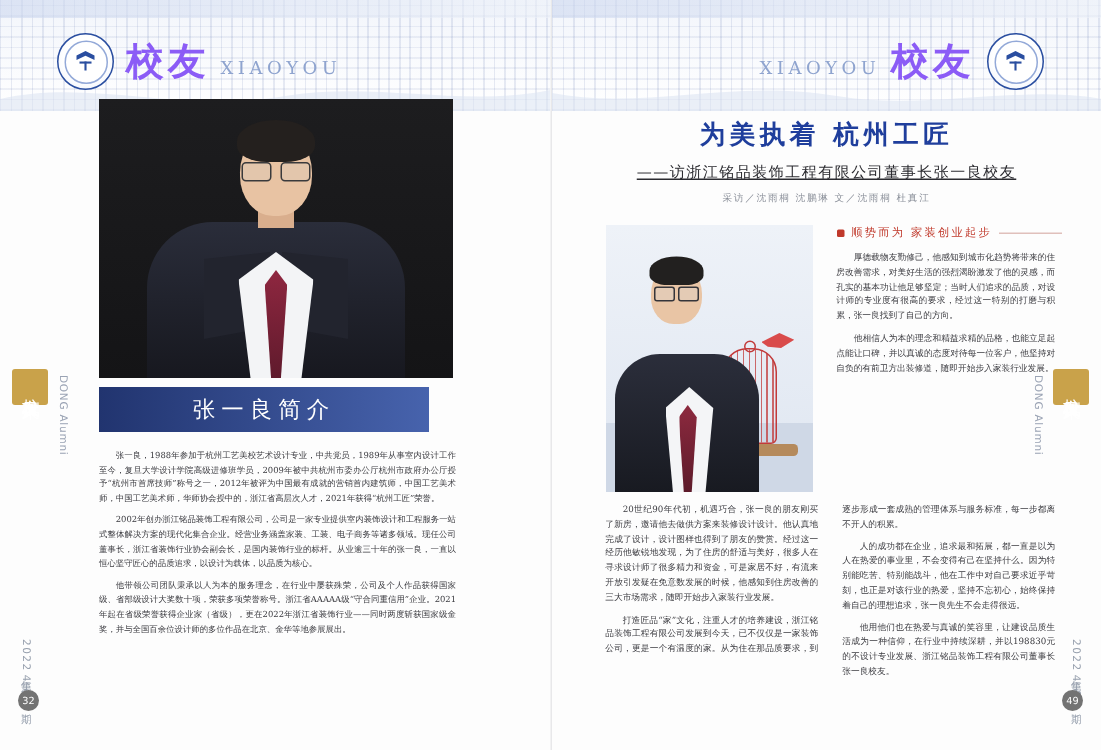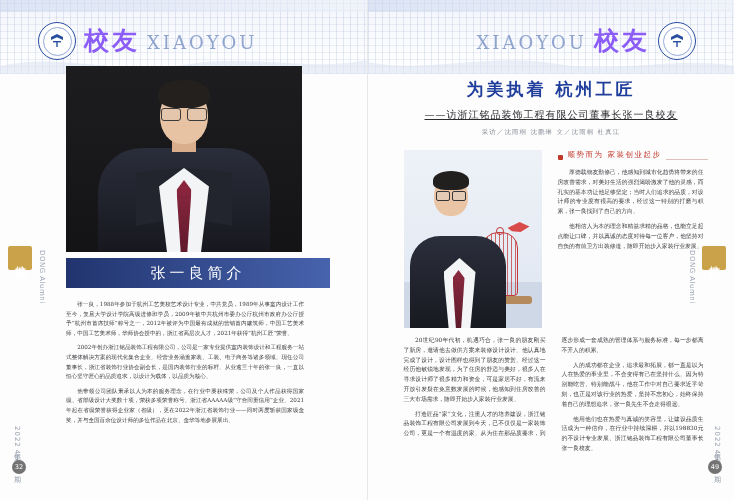--- a/index.html
+++ b/index.html
@@ -31,21 +31,21 @@
   .seal:after{content:"";position:absolute;width:27px;height:27px;border-radius:50%;border:1px solid #93a9d8;}
   .seal svg{position:relative;z-index:2;}
   .seal.left-seal{left:38px;}
   .seal.right-seal{right:38px;}
 
   .masthead{position:absolute;top:24px;display:flex;align-items:baseline;gap:7px;}
   .masthead.on-left{left:84px;}
   .masthead.on-right{right:84px;flex-direction:row;}
   .mh-cn{font-family:"DejaVu Serif","Liberation Serif",serif;font-size:25px;font-weight:bold;
     color:#8b5cf6;letter-spacing:3px;}
-  .mh-en{font-family:"DejaVu Serif","Liberation Serif",serif;font-size:18px;color:#8fa4cf;letter-spacing:3px;}
+  .mh-en{font-family:"DejaVu Serif","Liberation Serif",serif;font-size:12px;color:#8fa4cf;letter-spacing:3px;}
 
   
   .sidetab{position:absolute;top:246px;width:24px;background:#c9a24a;color:#fff;
     display:flex;flex-direction:column;align-items:center;justify-content:center;
     padding:10px 0;border-radius:2px;}
   .sidetab .ch{font-family:"DejaVu Serif","Liberation Serif",serif;font-size:12px;line-height:15px;letter-spacing:1px;}
   .sidetab.l{left:8px;}
   .sidetab.r{right:8px;}
   .sidetab-en{position:absolute;width:16px;display:flex;flex-direction:column;align-items:center;
     font-size:7px;color:#9aa3b4;letter-spacing:.5px;top:250px;}
@@ -78,21 +78,21 @@
   .p-body{position:absolute;left:50%;bottom:0;transform:translateX(-50%);width:172px;height:104px;
     background:linear-gradient(180deg,#2a2d3a,#17181f);border-radius:44px 44px 0 0;}
   .p-shirt{position:absolute;left:50%;bottom:0;transform:translateX(-50%);width:50px;height:84px;
     background:#f3f4f6;clip-path:polygon(50% 0,100% 22%,84% 100%,16% 100%,0 22%);}
   .p-tie{position:absolute;left:50%;bottom:0;transform:translateX(-50%);width:15px;height:72px;
     background:linear-gradient(180deg,#8f2740,#5f1a2c);clip-path:polygon(50% 0,100% 14%,72% 100%,28% 100%,0 14%);}
   .p-collarL,.p-collarR{position:absolute;bottom:26px;width:44px;height:58px;background:#22242e;}
   .p-collarL{left:50%;margin-left:-48px;clip-path:polygon(100% 0,100% 86%,0 100%,0 8%);}
   .p-collarR{left:50%;margin-left:4px;clip-path:polygon(0 0,100% 8%,100% 100%,0 86%);}
 
-  .name-badge{position:absolute;top:258px;left:66px;width:264px;height:30px;
+  .name-badge{position:absolute;top:258px;left:66px;width:220px;height:30px;
     background:linear-gradient(90deg,#21346f,#4763ad);display:flex;align-items:center;justify-content:center;}
   .name-badge span{color:#fff;font-family:"DejaVu Serif","Liberation Serif",serif;font-size:15px;letter-spacing:4px;}
 
   .lbody{position:absolute;top:300px;left:66px;width:238px;
     font-family:"DejaVu Serif","Liberation Serif",serif;font-size:5.6px;line-height:9.6px;
     color:#3b3b40;text-align:justify;}
   .lbody p{margin:0 0 5px 0;text-indent:2em;}
 
   
   .r-title{position:absolute;top:78px;left:0;width:367px;text-align:center;
@@ -120,21 +120,21 @@
   .r-ph-glass{position:absolute;left:32px;top:41px;width:30px;height:9px;}
   .r-ph-glass i{position:absolute;top:0;width:12px;height:8px;border:1.1px solid #35353a;border-radius:2px;background:rgba(210,228,245,.2);}
   .r-ph-glass i:first-child{left:0;} .r-ph-glass i:last-child{right:0;}
   .r-ph-body{position:absolute;left:6px;bottom:0;width:96px;height:92px;
     background:linear-gradient(180deg,#2b2e3b,#181a21);border-radius:30px 30px 0 0;}
   .r-ph-shirt{position:absolute;left:40px;bottom:0;width:32px;height:70px;background:#f4f5f7;
     clip-path:polygon(50% 0,100% 20%,84% 100%,16% 100%,0 20%);}
   .r-ph-tie{position:absolute;left:49px;bottom:0;width:12px;height:58px;
     background:linear-gradient(180deg,#8d2a3f,#5c1a2a);clip-path:polygon(50% 0,100% 14%,72% 100%,28% 100%,0 14%);}
 
-  .kicker{position:absolute;top:150px;left:190px;width:150px;display:flex;align-items:flex-end;gap:5px;}
+  .kicker{position:absolute;top:150px;left:190px;width:150px;display:flex;align-items:center;gap:5px;}
   .kicker .dot{width:5px;height:5px;background:#c0392b;border-radius:1px;flex:none;}
   .kicker .kt{font-family:"DejaVu Serif","Liberation Serif",serif;font-size:7.5px;color:#c0392b;letter-spacing:1.5px;white-space:nowrap;}
   .kicker .kline{flex:1;height:1px;background:#e0c0bb;}
 
   .rcol1{position:absolute;top:168px;left:190px;width:146px;
     font-family:"DejaVu Serif","Liberation Serif",serif;font-size:5.8px;line-height:9.8px;
     color:#3b3b40;text-align:justify;}
   .rcol1 p{margin:0 0 5px 0;text-indent:2em;}
 
   .rcol2{position:absolute;top:336px;left:36px;width:300px;

